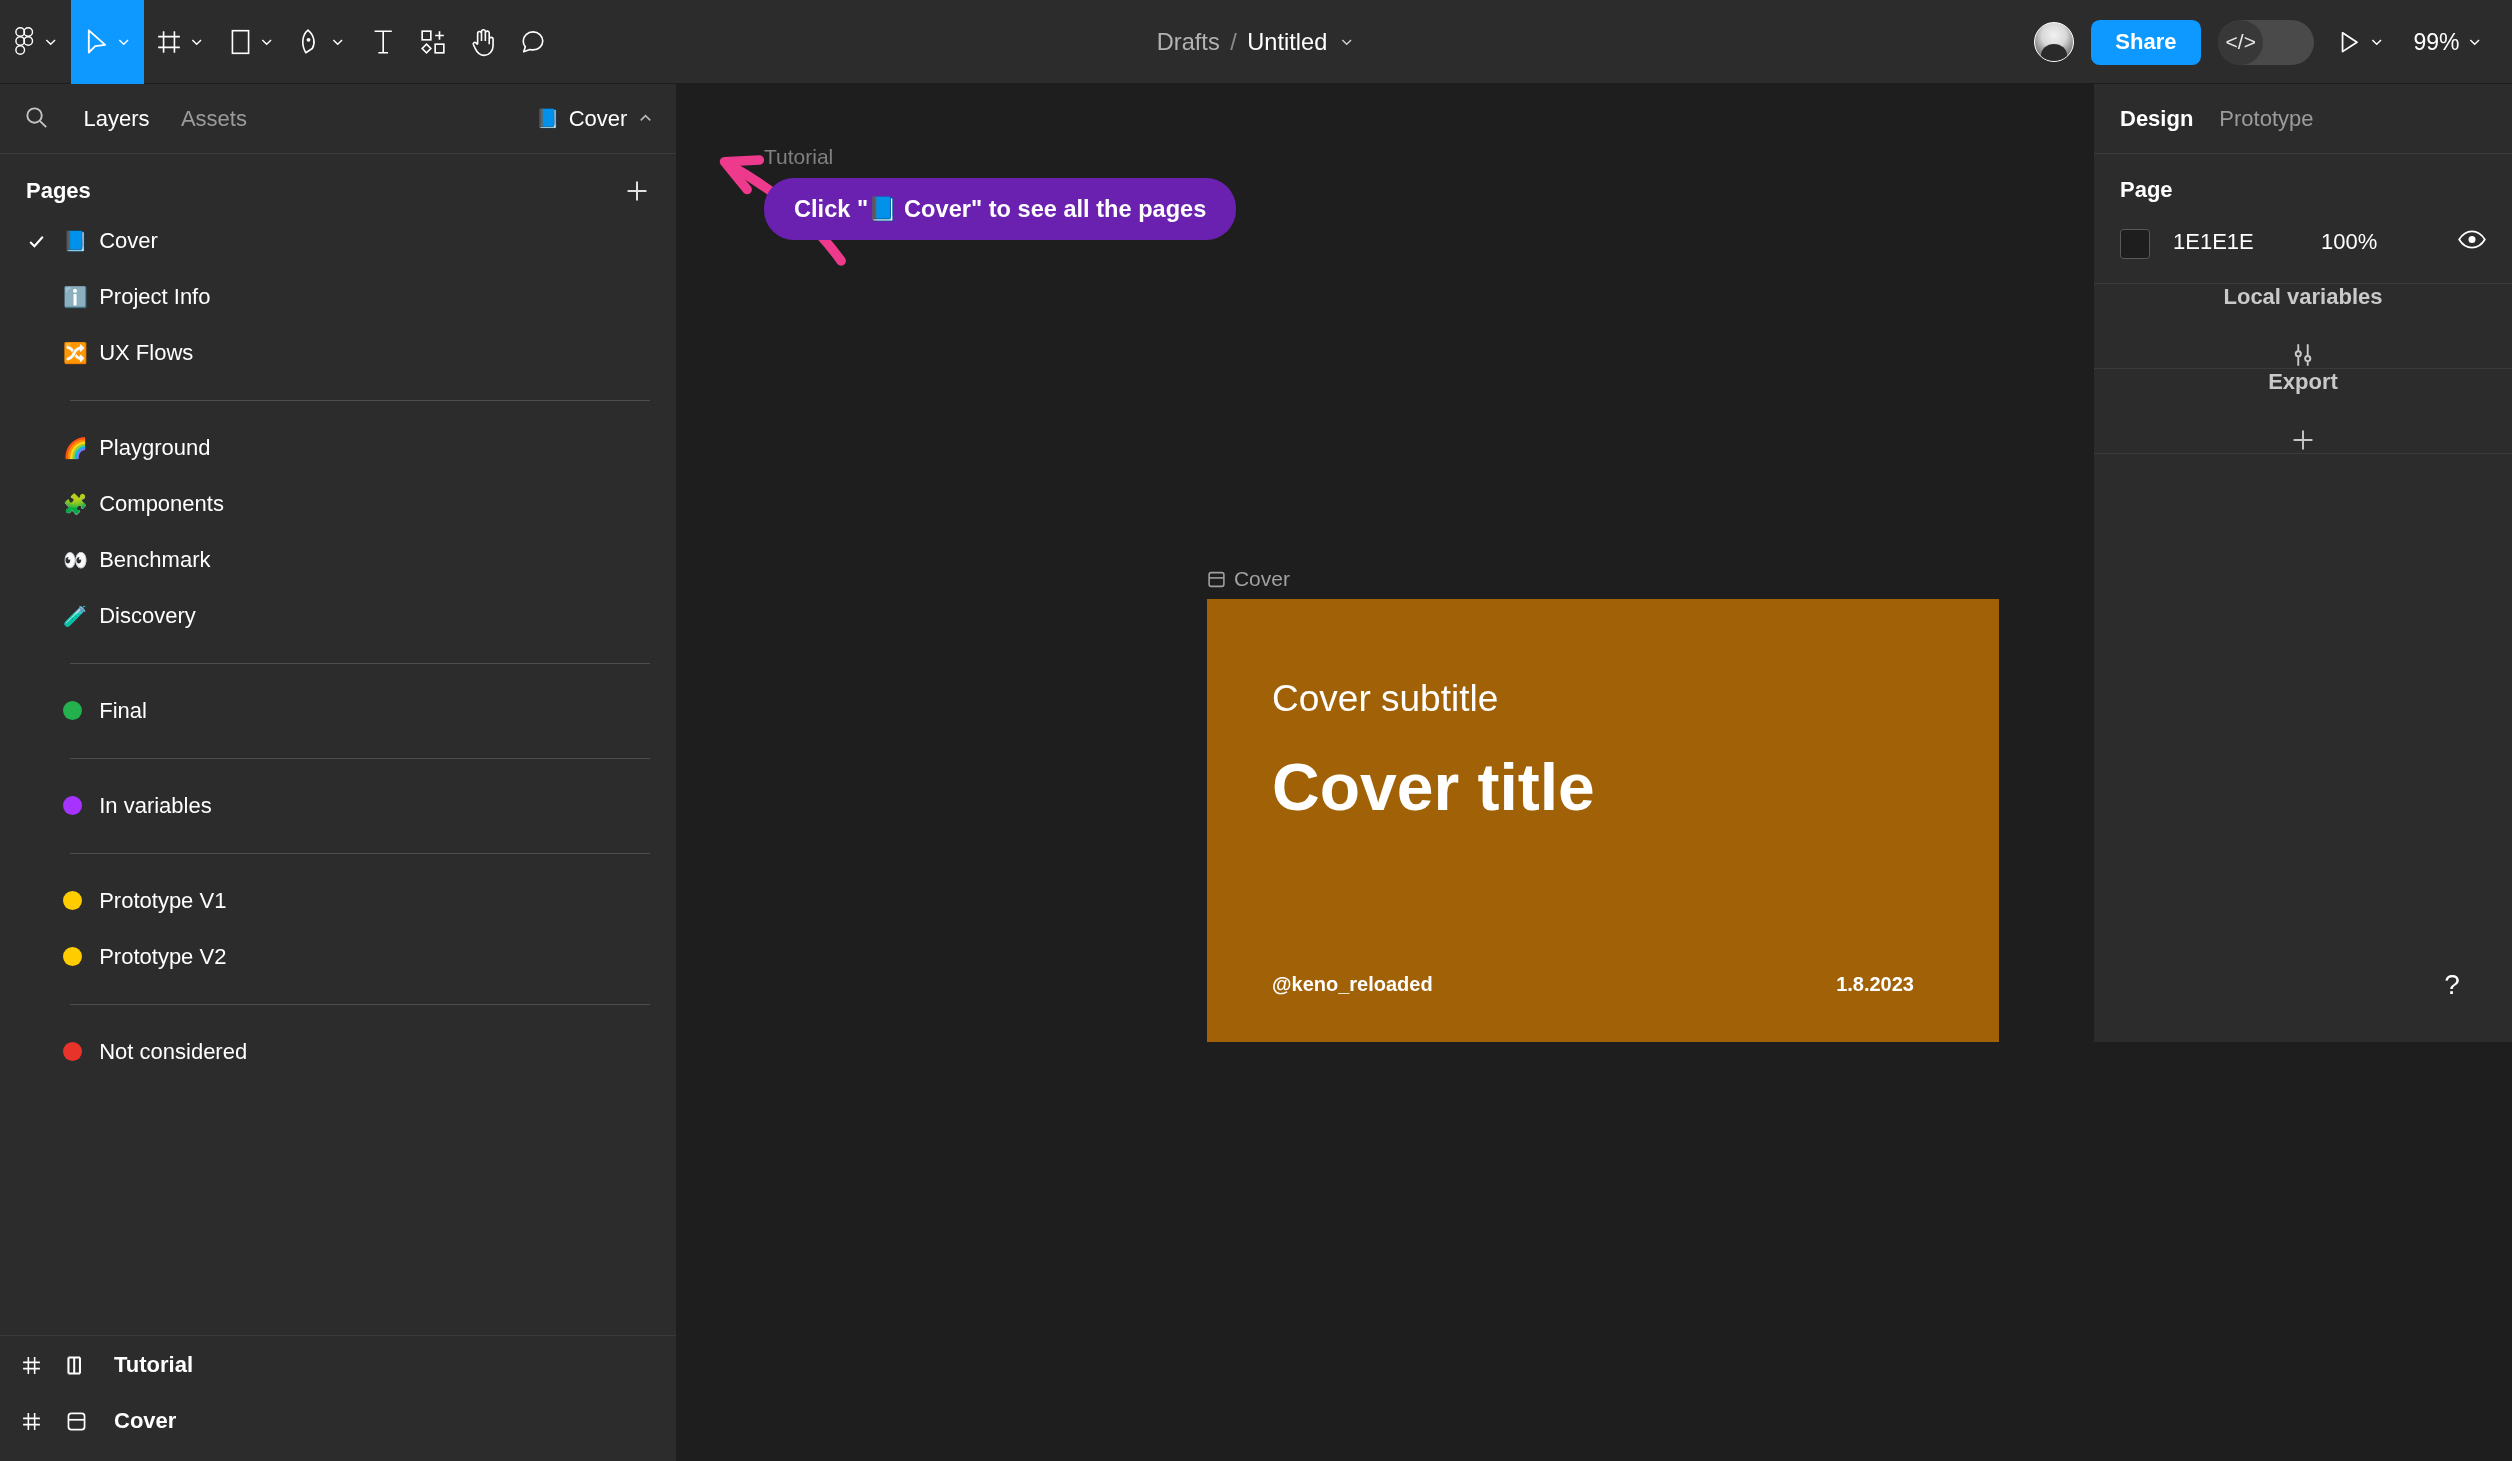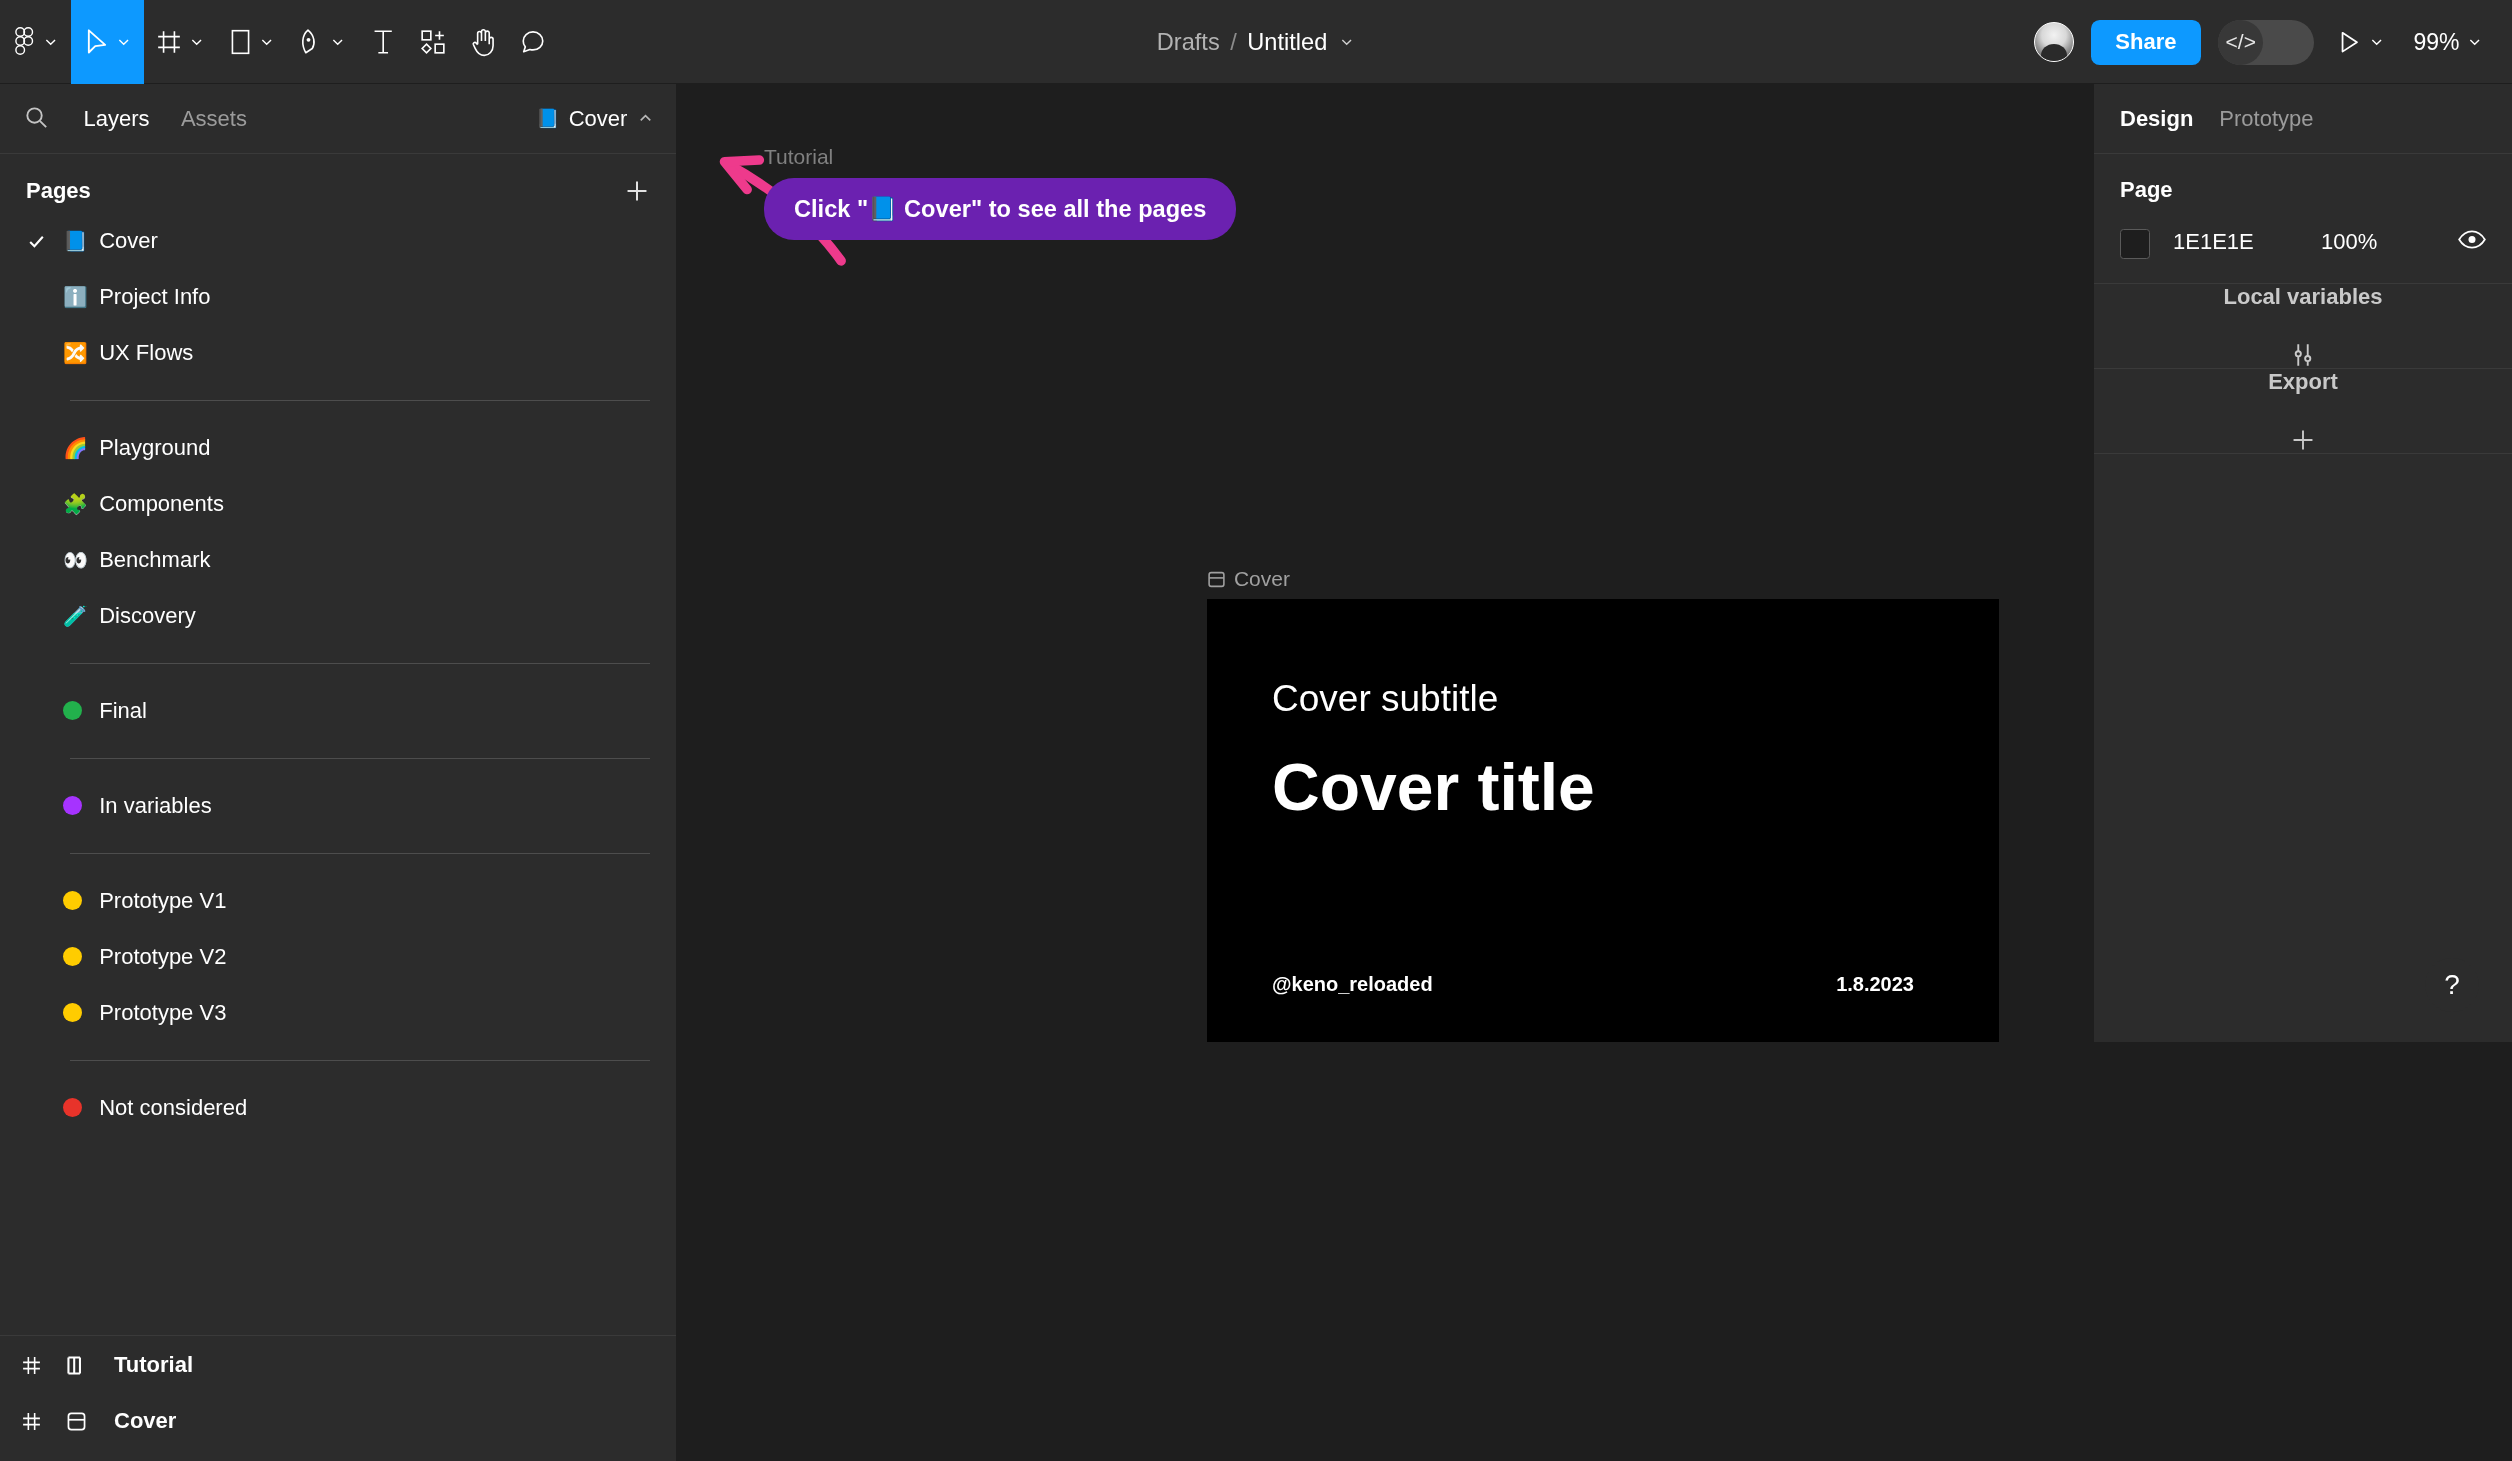--- a/index.html
+++ b/index.html
@@ -431,27 +431,20 @@
             </span>
             <span class="pr-label">Prototype V1</span>
           </div>
           <div class="page-row">
             <span class="pr-check"></span>
             <span class="pr-icon">
               <span class="dot" style="background: rgb(255, 204, 0);"></span>
             </span>
             <span class="pr-label">Prototype V2</span>
           </div>
-          <div class="page-row">
-            <span class="pr-check"></span>
-            <span class="pr-icon">
-              <span class="dot" style="background: rgb(255, 204, 0);"></span>
-            </span>
-            <span class="pr-label">Prototype V3</span>
-          </div>
           <div class="page-divider"></div>
           <div class="page-row">
             <span class="pr-check"></span>
             <span class="pr-icon">
               <span class="dot" style="background: rgb(232, 51, 42);"></span>
             </span>
             <span class="pr-label">Not considered</span>
           </div>
         </div>
     </div>
@@ -506,21 +499,21 @@
     </div>
 
     <div class="cover-group">
       <div class="cover-name">
         <svg width="19" height="19" viewBox="0 0 18 18" fill="none" stroke="#a0a0a0" stroke-width="1.5">
           <rect x="2" y="2.5" width="14" height="13" rx="2"></rect>
             <path d="M2 7.5h14"></path>
         </svg>
         <span>Cover</span>
       </div>
-      <div class="cover-frame" style="background: #000000;">
+      <div class="cover-frame" style="background: #a16207;">
         <div class="cover-subtitle">Cover subtitle</div>
         <div class="cover-title">Cover title</div>
         <div class="cover-handle">@keno_reloaded</div>
         <div class="cover-date">1.8.2023</div>
       </div>
     </div>
   </div>
 
   <div class="right-panel">
     <div class="rp-tabs">

